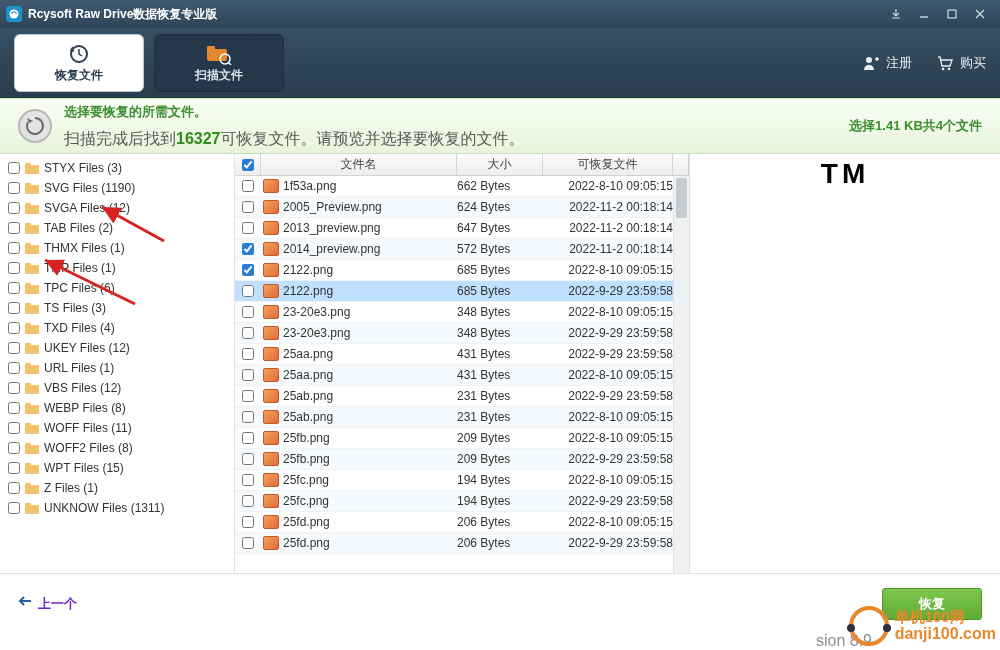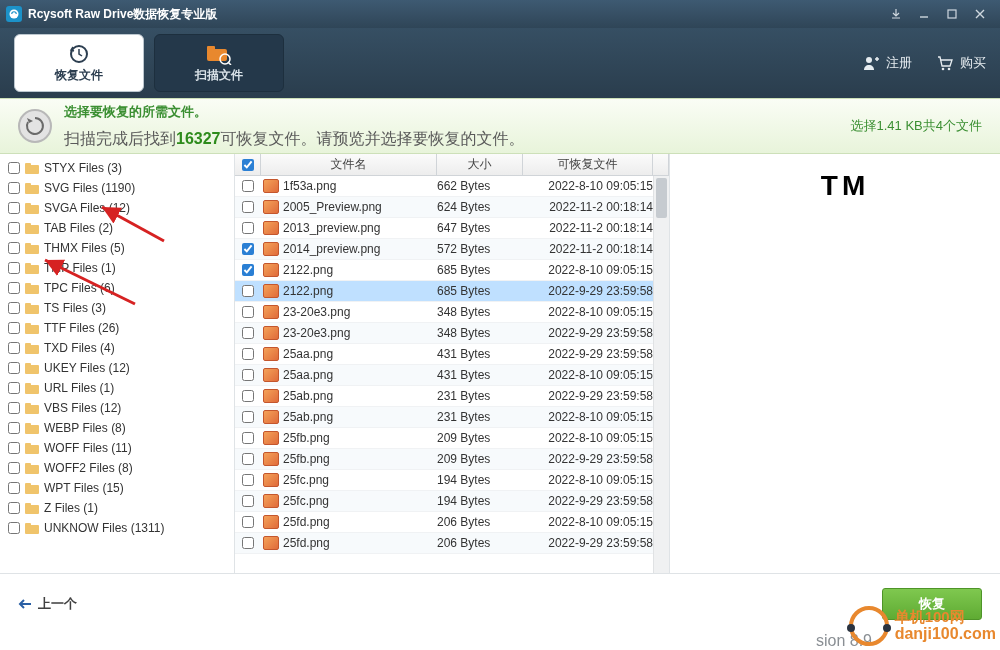--- a/index.html
+++ b/index.html
@@ -18,21 +18,21 @@
 .tool-tab.active { background: #fff; color: #2c3e50; border: 1px solid #bcc7cf; }
 .tool-tab .tab-icon { width: 28px; height: 22px; }
 .toolbar .spacer { flex: 1; }
 .toolbar .right-btn { display: flex; align-items: center; gap: 6px; margin-left: 24px; font-size: 13px; cursor: pointer; }
 
 .info-strip { height: 56px; background: linear-gradient(#fafdf5, #e8f4da); border-top: 1px solid #cde0b9; border-bottom: 1px solid #cde0b9; display: flex; align-items: center; padding: 0 18px; }
 .info-strip .info-icon { width: 34px; height: 34px; background: #e3e3e3; border-radius: 50%; border: 2px solid #b8b8b8; display: flex; align-items: center; justify-content: center; margin-right: 12px; }
 .info-strip .info-text .line1 { color: #3b8f32; font-size: 13px; font-weight: bold; }
 .info-strip .info-text .line2 { color: #5a5a5a; font-size: 16px; margin-top: 8px; }
 .info-strip .info-text .line2 b { color: #2e8b1c; font-weight: bold; }
-.info-strip .right-summary { margin-left: auto; color: #3b8f32; font-size: 13px; font-weight: normal; }
+.info-strip .right-summary { margin-left: auto; color: #3b8f32; font-size: 13px; font-weight: bold; }
 
 .content { display: flex; height: 420px; border-bottom: 1px solid #dfe3e6; }
 .left-panel { width: 235px; border-right: 1px solid #dfe3e6; overflow-y: auto; padding: 4px 6px; }
 .left-item { display: flex; align-items: center; height: 20px; font-size: 12px; color: #333; cursor: pointer; white-space: nowrap; }
 .left-item input { margin: 0 4px 0 2px; width: 12px; height: 12px; }
 .left-item .folder-icon { width: 16px; height: 14px; margin-right: 4px; }
 
 .middle-panel { flex: 1; display: flex; flex-direction: column; border-right: 1px solid #dfe3e6; min-width: 0; }
 .table-header { display: flex; height: 22px; background: linear-gradient(#fbfbfb, #ededed); border-bottom: 1px solid #d0d4d8; font-size: 12px; color: #444; }
 .table-header .th { border-right: 1px solid #d0d4d8; display: flex; align-items: center; justify-content: center; }
@@ -50,24 +50,24 @@
 .row .c-chk input { width: 12px; height: 12px; accent-color: #2a7fd4; }
 .row .c-name { flex: 1; display: flex; align-items: center; gap: 4px; padding-left: 2px; overflow: hidden; }
 .row .c-name .file-icon { width: 16px; height: 14px; background: linear-gradient(135deg,#f4a259,#e06b3a); border: 1px solid #c4562d; border-radius: 2px; flex-shrink: 0; }
 .row .c-size { width: 86px; text-align: left; padding-right: 8px; }
 .row .c-time { width: 130px; padding-left: 6px; overflow: hidden; white-space: nowrap; text-align: right; }
 .vscroll { width: 16px; background: #f0f1f2; border-left: 1px solid #e0e2e4; position: relative; }
 .vscroll .thumb { position: absolute; left: 2px; right: 2px; top: 2px; height: 40px; background: #c6cbd0; border-radius: 2px; }
 .table-wrap { display: flex; flex: 1; min-height: 0; }
 .rows-container { flex: 1; }
 
-.right-panel { width: 310px; display: flex; align-items: flex-start; justify-content: center; padding-top: 16px; font-size: 28px; font-weight: bold; letter-spacing: 4px; margin-left: 20px; }
+.right-panel { width: 310px; display: flex; align-items: flex-start; justify-content: center; padding-top: 4px; font-size: 28px; font-weight: bold; letter-spacing: 4px; }
 
 .footer { height: 60px; display: flex; align-items: center; padding: 0 18px; }
-.back-btn { display: flex; align-items: center; gap: 6px; color: #404040; font-size: 13px; font-weight: bold; cursor: pointer; }
+.back-btn { display: flex; gap: 6px; color: #6d28d9; font-size: 13px; font-weight: bold; cursor: pointer; }
 .footer .spacer { flex: 1; }
 .recover-btn { width: 100px; height: 32px; background: linear-gradient(#7fc84f, #5fab33); border: 1px solid #4e9428; border-radius: 3px; color: #fff; font-size: 13px; font-weight: bold; cursor: pointer; }
 
 .watermark { position: absolute; right: 4px; bottom: 4px; display: flex; align-items: center; gap: 6px; }
 .watermark .logo-circle { width: 40px; height: 40px; border: 4px solid #e8882e; border-radius: 50%; position: relative; }
 .watermark .logo-circle::before, .watermark .logo-circle::after { content: ''; position: absolute; width: 8px; height: 8px; background: #2b3340; border-radius: 50%; top: 14px; }
 .watermark .logo-circle::before { left: -6px; }
 .watermark .logo-circle::after { right: -6px; }
 .watermark .wm-text { font-size: 15px; color: #e8882e; font-weight: bold; line-height: 1.1; }
 .watermark .wm-text .sub { font-size: 16px; color: #e8882e; display: block; }
@@ -197,21 +197,21 @@
           <rect x="1" y="2" width="6" height="4" rx="1" fill="#f0c46b"></rect>
         </svg>
     <span>TAB Files (2)</span>
       </div>
       <div class="left-item">
         <input type="checkbox" style="">
     <svg class="folder-icon" viewBox="0 0 16 14">
           <rect x="1" y="4" width="14" height="9" rx="1" fill="#f0c46b"></rect>
           <rect x="1" y="2" width="6" height="4" rx="1" fill="#f0c46b"></rect>
         </svg>
-    <span>THMX Files (5)</span>
+    <span>THMX Files (1)</span>
       </div>
       <div class="left-item">
         <input type="checkbox" style="">
     <svg class="folder-icon" viewBox="0 0 16 14">
           <rect x="1" y="4" width="14" height="9" rx="1" fill="#f0c46b"></rect>
           <rect x="1" y="2" width="6" height="4" rx="1" fill="#f0c46b"></rect>
         </svg>
     <span>TMP Files (1)</span>
       </div>
       <div class="left-item">
@@ -222,28 +222,20 @@
         </svg>
     <span>TPC Files (6)</span>
       </div>
       <div class="left-item">
         <input type="checkbox" style="">
     <svg class="folder-icon" viewBox="0 0 16 14">
           <rect x="1" y="4" width="14" height="9" rx="1" fill="#f0c46b"></rect>
           <rect x="1" y="2" width="6" height="4" rx="1" fill="#f0c46b"></rect>
         </svg>
     <span>TS Files (3)</span>
-      </div>
-      <div class="left-item">
-        <input type="checkbox" style="">
-    <svg class="folder-icon" viewBox="0 0 16 14">
-          <rect x="1" y="4" width="14" height="9" rx="1" fill="#f0c46b"></rect>
-          <rect x="1" y="2" width="6" height="4" rx="1" fill="#f0c46b"></rect>
-        </svg>
-    <span>TTF Files (26)</span>
       </div>
       <div class="left-item">
         <input type="checkbox" style="">
     <svg class="folder-icon" viewBox="0 0 16 14">
           <rect x="1" y="4" width="14" height="9" rx="1" fill="#f0c46b"></rect>
           <rect x="1" y="2" width="6" height="4" rx="1" fill="#f0c46b"></rect>
         </svg>
     <span>TXD Files (4)</span>
       </div>
       <div class="left-item">

